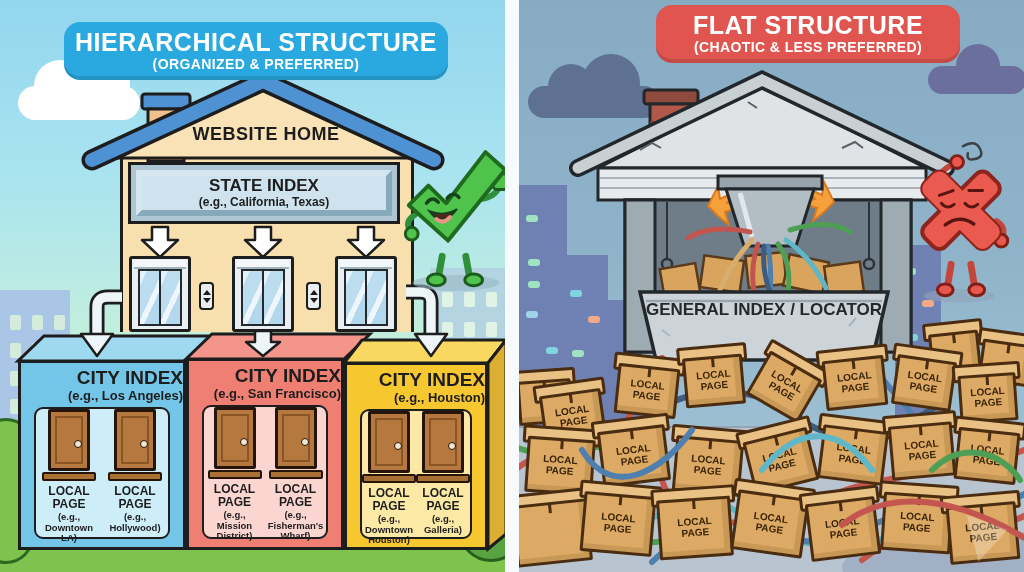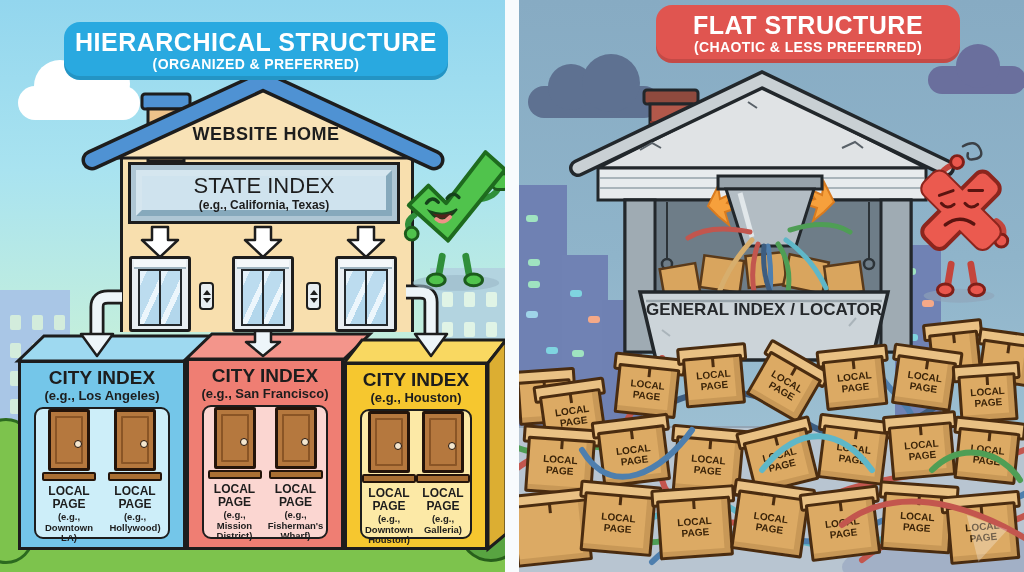--- a/index.html
+++ b/index.html
@@ -17,34 +17,34 @@
   .cloud{position:absolute;border-radius:60px;}
   .bldg{position:absolute;}
   .winset{position:absolute;border-radius:2px;}
   .winpill{position:absolute;width:12px;height:7px;border-radius:3px;}
 
   
   .house-body{position:absolute;left:120px;top:154px;width:288px;height:178px;background:#f8dfae;border-left:3px solid #1d1d1d;border-right:3px solid #1d1d1d;z-index:3;}
   .home-label{position:absolute;z-index:5;font-size:18px;font-weight:800;letter-spacing:.5px;color:#1d1d1d;text-align:center;}
   .state-panel{position:absolute;left:128px;top:162px;width:272px;height:62px;background:#aec6d4;border:3px solid #1d1d1d;z-index:5;box-sizing:border-box;}
   .state-inner{position:absolute;inset:5px;border:6px solid;border-color:#d5e6ef #86a9bc #86a9bc #d5e6ef;background:#cfe3ee;display:flex;flex-direction:column;align-items:center;justify-content:center;color:#1d1d1d;text-align:center;}
-  .state-inner .t1{font-size:22px;font-weight:400;line-height:1.1;}
+  .state-inner .t1{font-size:17px;font-weight:700;line-height:1.1;}
   .state-inner .t2{font-size:12px;font-weight:700;line-height:1.1;}
   .elev{position:absolute;top:256px;width:62px;height:76px;background:#e8eef2;border:3px solid #1d1d1d;border-radius:3px;z-index:5;box-sizing:border-box;}
   .elev-lintel{position:absolute;left:2px;right:2px;top:1px;height:7px;background:#f4f8fa;border-bottom:2px solid #9fb4c0;}
   .elev-doors{position:absolute;left:6px;right:6px;top:10px;bottom:3px;display:flex;border:2px solid #24292d;background:#9cc3dc;}
   .pane{flex:1;background:linear-gradient(115deg,#e4f2fb 0 16%,#bcdcef 16% 52%,#ecf6fc 52% 66%,#b3d7ec 66%);}
   .pane.l{border-right:2px solid #24292d;}
   .callpanel{position:absolute;top:282px;width:15px;height:28px;background:#e8eef2;border:2.5px solid #1d1d1d;border-radius:4px;z-index:5;display:flex;flex-direction:column;align-items:center;justify-content:center;gap:3px;box-sizing:border-box;}
   .tri-up{width:0;height:0;border-left:4px solid transparent;border-right:4px solid transparent;border-bottom:5px solid #1d1d1d;}
   .tri-dn{width:0;height:0;border-left:4px solid transparent;border-right:4px solid transparent;border-top:5px solid #1d1d1d;}
 
   
   .citybox{position:absolute;border:3px solid #1d1d1d;z-index:8;box-sizing:border-box;}
-  .city-head{margin-top:5px;text-align:center;color:#1d1d1d;line-height:1.1;}
+  .city-head{margin-top:5px;text-align:right;color:#1d1d1d;line-height:1.1;}
   .city-head .t1{font-size:19px;font-weight:800;}
   .city-head .t2{font-size:13px;font-weight:700;}
   .city-panel{position:absolute;left:13px;right:13px;top:44px;bottom:8px;border:2.5px solid #1d1d1d;border-radius:9px;display:flex;flex-direction:column;}
   .door-row{display:flex;justify-content:space-around;align-items:flex-end;height:74px;}
   .doorwrap{position:relative;width:46px;height:72px;}
   .door{position:absolute;left:2px;top:0;width:42px;height:62px;background:#b5783e;border:3px solid #24140a;border-radius:2px;box-sizing:border-box;}
   .door::before{content:"";position:absolute;inset:4px;border:2px solid #8a5526;border-radius:1px;}
   .door::after{content:"";position:absolute;right:5px;top:28px;width:6px;height:6px;border-radius:50%;background:#f3e6cf;border:1.5px solid #24140a;}
   .sill{position:absolute;left:-4px;bottom:0;width:54px;height:9px;background:#a96f33;border:2.5px solid #24140a;border-radius:2px;box-sizing:border-box;}
   .label-row{display:flex;justify-content:space-around;margin-top:4px;}

